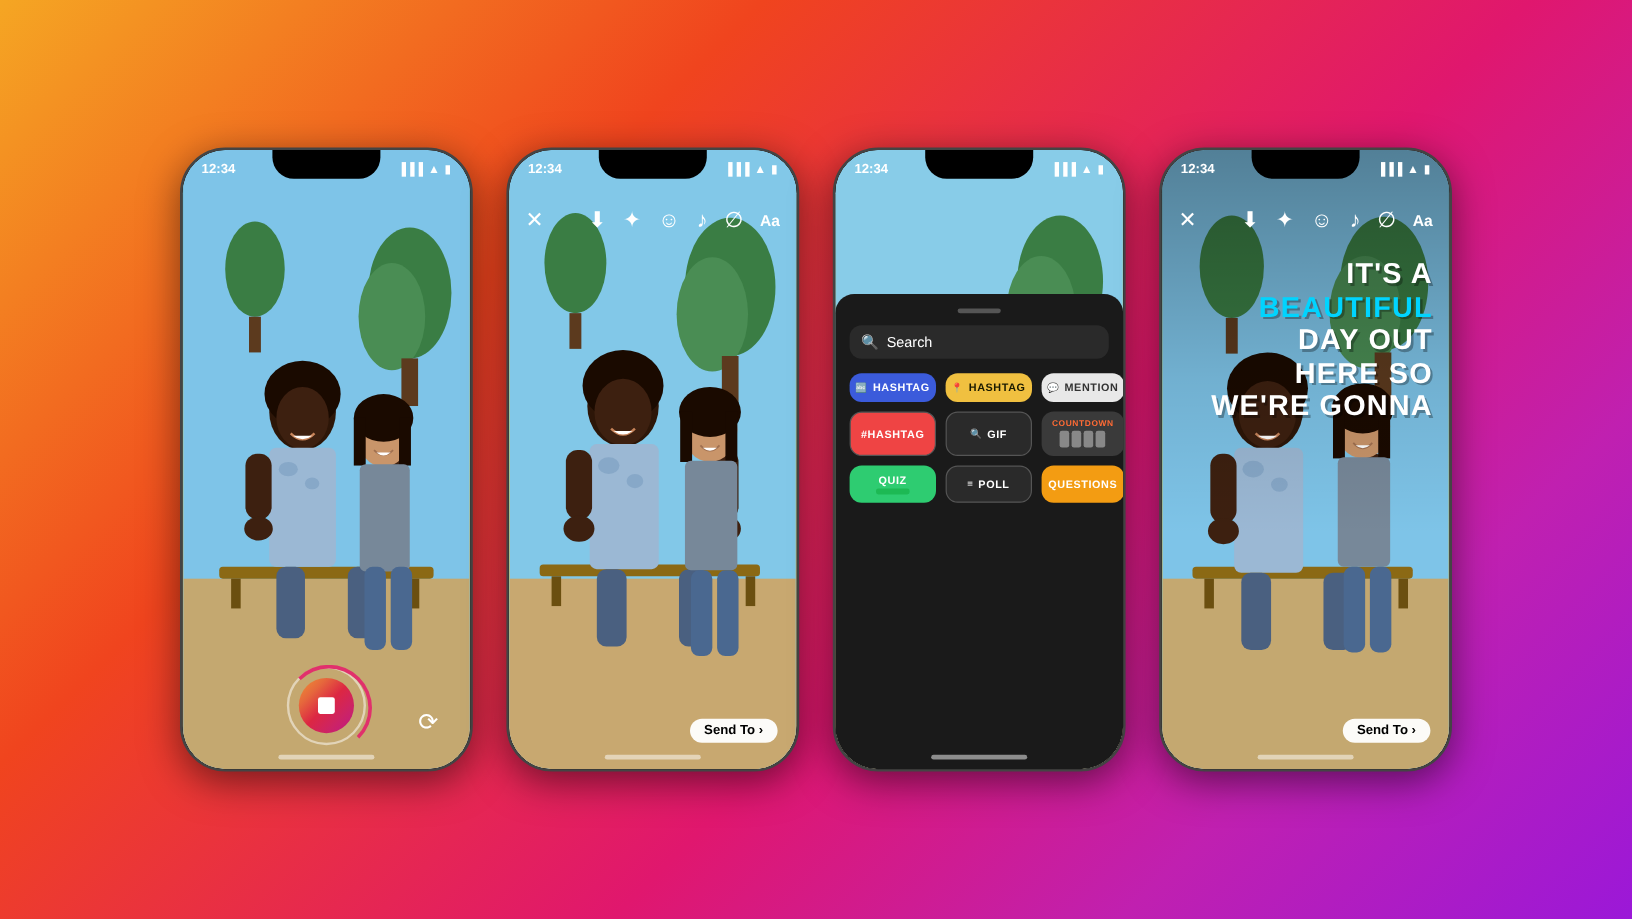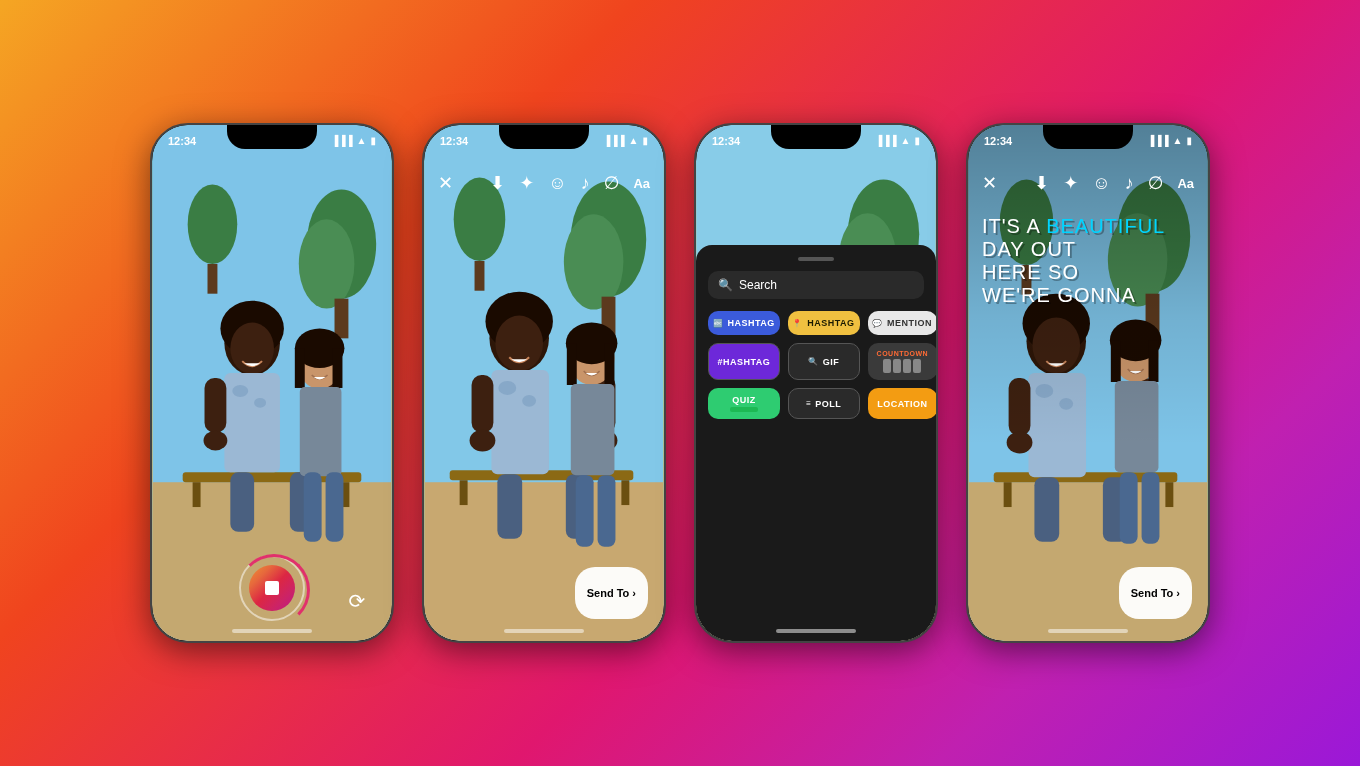--- a/index.html
+++ b/index.html
@@ -199,21 +199,21 @@
       align-items: center;
     }
 
     
     .send-to-btn {
       position: absolute;
       bottom: 22px;
       right: 16px;
       background: rgba(255,255,255,0.95);
       border-radius: 20px;
-      padding: 20px 12px;
+      padding: 4px 12px;
       font-size: 11px;
       font-weight: 600;
       color: #000;
       z-index: 15;
       display: flex;
       align-items: center;
       gap: 3px;
     }
 
     
@@ -283,21 +283,21 @@
       background: #f0c040;
       color: #1a1a00;
     }
 
     .sticker-mention {
       background: #e8e8e8;
       color: #333;
     }
 
     .sticker-hashtag {
-      background: #6d28d9;
+      background: #ef4444;
       border: 1px solid #555;
       color: white;
     }
 
     .sticker-gif {
       background: #2a2a2a;
       border: 1px solid #555;
       color: white;
     }
 
@@ -337,27 +337,28 @@
     
     .caption-overlay {
       position: absolute;
       top: 90px;
       left: 14px;
       right: 14px;
       z-index: 10;
     }
 
     .caption-text {
-      font-size: 20px;
-      font-weight: 400;
+      font-size: 24px;
+      font-weight: 700;
       color: white;
       line-height: 1.15;
       text-transform: uppercase;
       letter-spacing: 1px;
       text-shadow: 2px 2px 0px rgba(0,0,0,0.3);
+      text-align: right;
     }
 
     .caption-text span.highlight {
       color: #00d4ff;
     }
 
     
     .scene-sky-1 { background: linear-gradient(180deg, #6bb8d4 0%, #a8c8a0 50%, #c4a068 100%); }
     .scene-sky-2 { background: linear-gradient(180deg, #7ec8e3 0%, #a8c890 50%, #c8a870 100%); }
     .scene-sky-3 { background: linear-gradient(180deg, #85cce8 0%, #b0cc94 60%, #c8a870 100%); }
@@ -615,21 +616,21 @@
             <div style="display:flex;flex-direction:column;align-items:center;gap:2px;">
               <span style="font-size:9px;font-weight:800;">QUIZ</span>
               <div style="width:28px;height:5px;background:#1db954;border-radius:2px;"></div>
             </div>
           </div>
           <div class="sticker-item sticker-poll">
             <span style="font-size:8px;">≡</span>
             <span>POLL</span>
           </div>
           <div class="sticker-item sticker-questions">
-            <span>LOCATION</span>
+            <span>QUESTIONS</span>
           </div>
         </div>
       </div>
     </div>
   </div>
 </div>
 
 <div class="phone-wrapper">
   <div class="phone">
     <div class="phone-screen">

